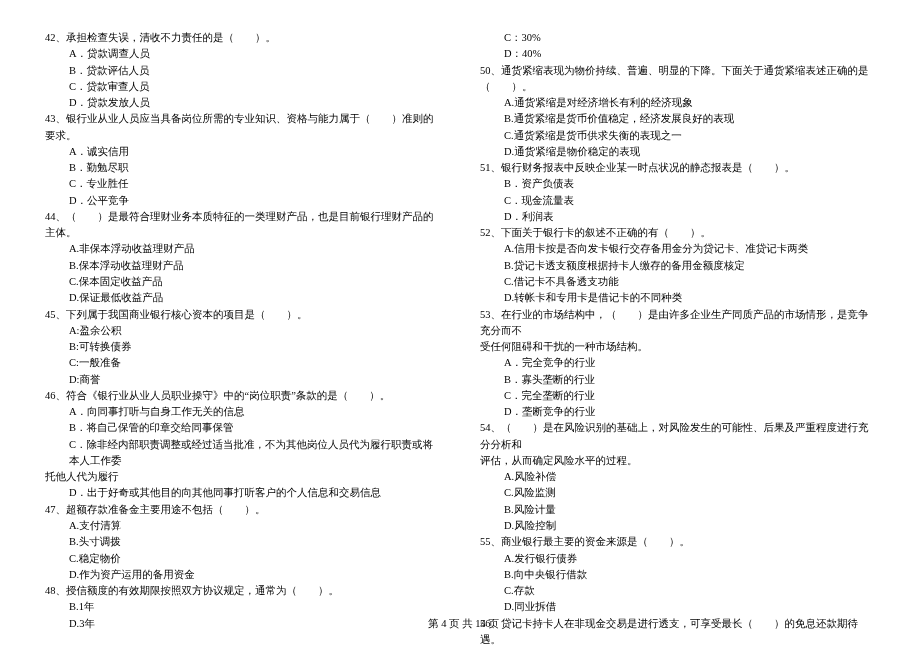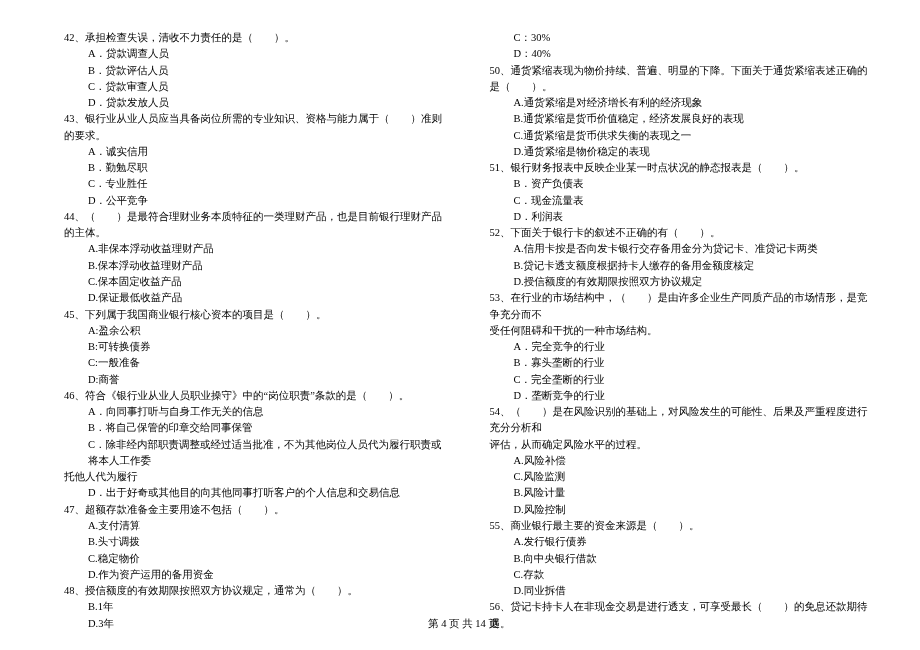--- a/index.html
+++ b/index.html
@@ -11,21 +11,20 @@
       font-size: 10.5px;
       color: #000;
       line-height: 1.55;
       position: relative;
       padding: 30px 45px 40px 45px;
     }
     .columns {
       display: flex;
       gap: 40px;
       height: 560px;
-      margin-left: 19px;
     }
     .col {
       width: 50%;
     }
     .question { text-indent: 0; }
     .opt { padding-left: 24px; }
     .footer {
       position: absolute;
       bottom: 18px;
       width: 920px;
@@ -95,21 +94,22 @@
     <div class="opt">D.通货紧缩是物价稳定的表现</div>
 
     <div class="question">51、银行财务报表中反映企业某一时点状况的静态报表是（　　）。</div>
     <div class="opt">B．资产负债表</div>
     <div class="opt">C．现金流量表</div>
     <div class="opt">D．利润表</div>
 
     <div class="question">52、下面关于银行卡的叙述不正确的有（　　）。</div>
     <div class="opt">A.信用卡按是否向发卡银行交存备用金分为贷记卡、准贷记卡两类</div>
     <div class="opt">B.贷记卡透支额度根据持卡人缴存的备用金额度核定</div>
-    <div class="opt">D.授信额度的有效期限按照双方协议规定</div>
+    <div class="opt">C.借记卡不具备透支功能</div>
+    <div class="opt">D.转帐卡和专用卡是借记卡的不同种类</div>
 
     <div class="question">53、在行业的市场结构中，（　　）是由许多企业生产同质产品的市场情形，是竞争充分而不</div>
     <div class="question">受任何阻碍和干扰的一种市场结构。</div>
     <div class="opt">A．完全竞争的行业</div>
     <div class="opt">B．寡头垄断的行业</div>
     <div class="opt">C．完全垄断的行业</div>
     <div class="opt">D．垄断竞争的行业</div>
 
     <div class="question">54、（　　）是在风险识别的基础上，对风险发生的可能性、后果及严重程度进行充分分析和</div>
     <div class="question">评估，从而确定风险水平的过程。</div>

